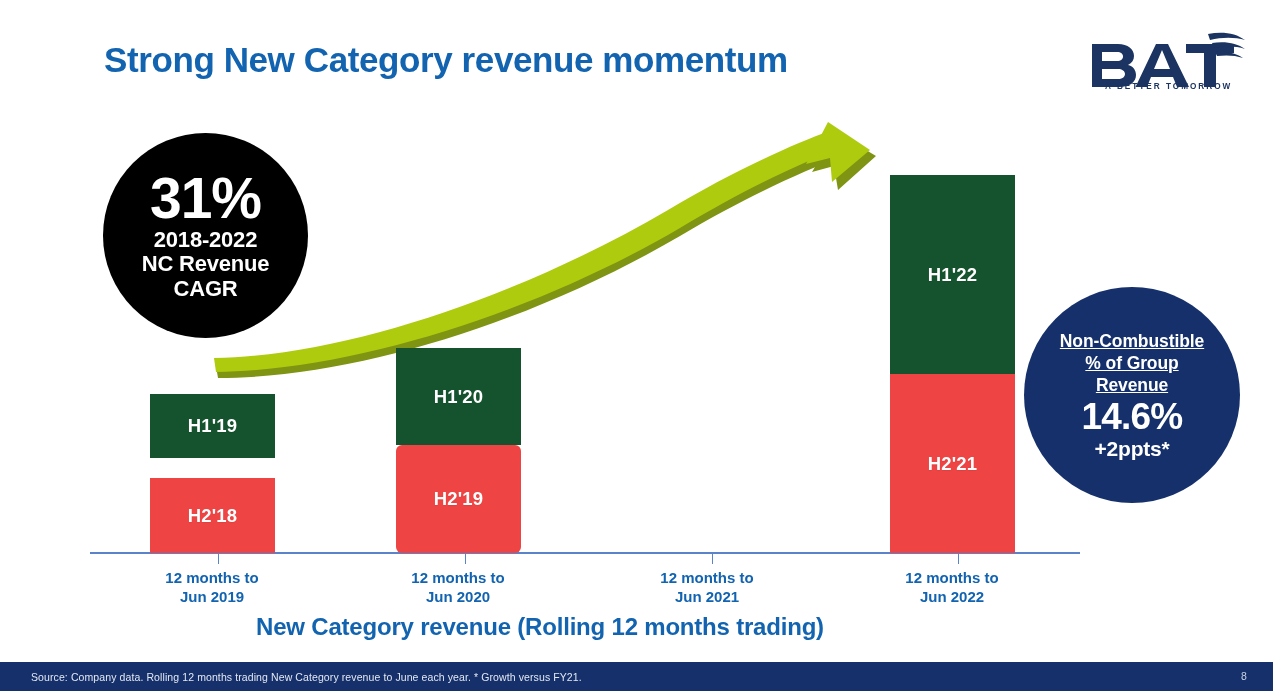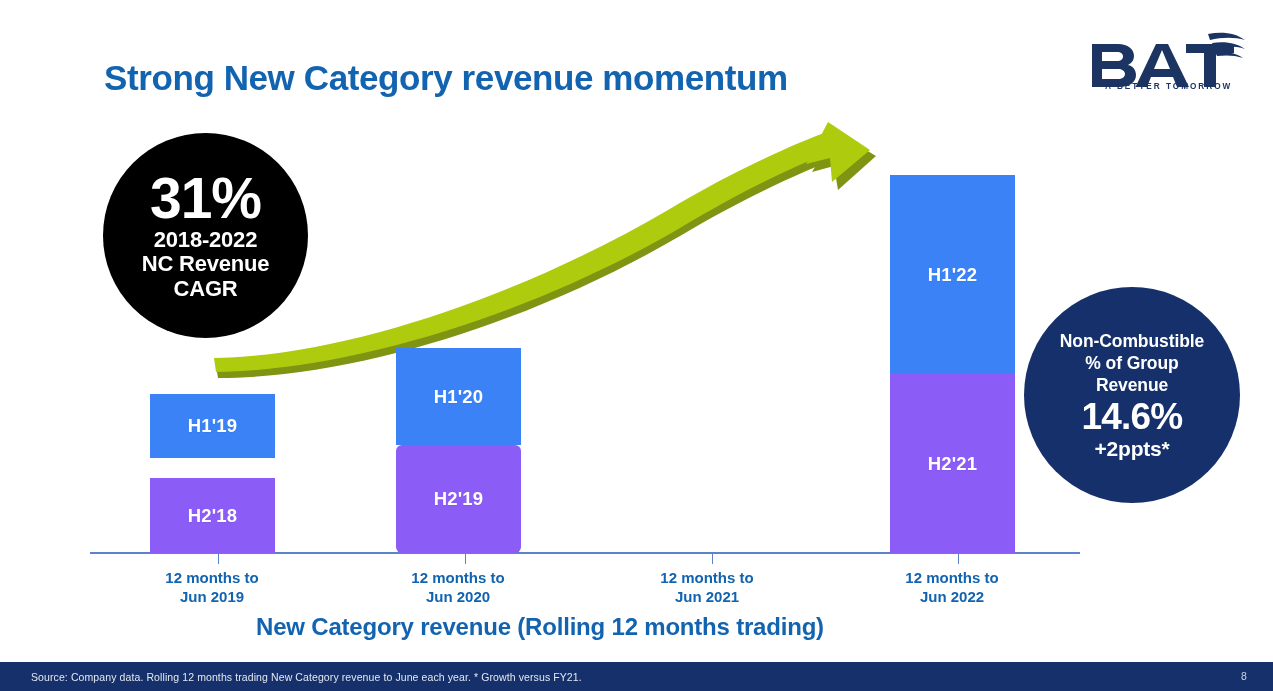--- a/index.html
+++ b/index.html
@@ -25,21 +25,20 @@
   
   .slide-title {
     position: absolute;
     left: 104px;
     top: 40px;
     font-size: 35px;
     font-weight: bold;
     color: #1263B0;
     letter-spacing: -0.4px;
     white-space: nowrap;
-    margin-top: 18px;
   }
 
   
   .logo {
     position: absolute;
     left: 1088px;
     top: 26px;
     width: 160px;
     height: 66px;
   }
@@ -92,22 +91,22 @@
     width: 125px;
   }
   .seg {
     position: absolute;
     left: 0;
     width: 125px;
     display: flex;
     align-items: center;
     justify-content: center;
   }
-  .seg-top { background: #3b82f6; }
-  .seg-bot { background: #8b5cf6; }
+  .seg-top { background: #14532d; }
+  .seg-bot { background: #ef4444; }
   .seg-label {
     color: #ffffff;
     font-size: 18.5px;
     font-weight: bold;
     letter-spacing: 0.2px;
     text-shadow: 0 1px 1px rgba(0,0,0,0.06);
   }
   .cat-label {
     position: absolute;
     top: 568px;
@@ -166,20 +165,21 @@
     top: 287px;
     width: 216px;
     height: 216px;
     background: #15306A;
   }
   .nc-sub {
     font-size: 17.5px;
     font-weight: bold;
     line-height: 22px;
     letter-spacing: -0.1px;
+    text-decoration: underline;
   }
   .nc-big {
     font-size: 37px;
     font-weight: bold;
     line-height: 40px;
     letter-spacing: -0.8px;
     margin-top: 1px;
   }
   .nc-delta {
     font-size: 21px;

